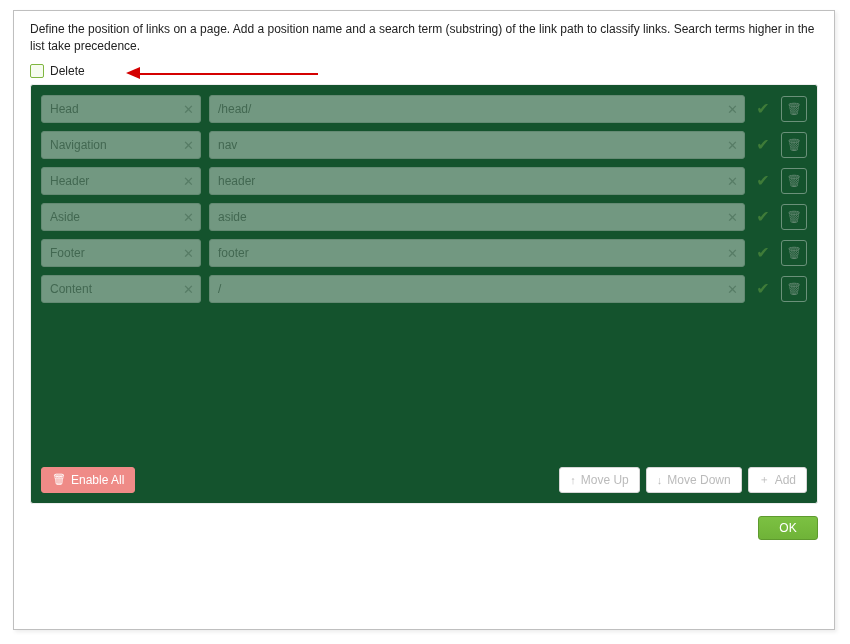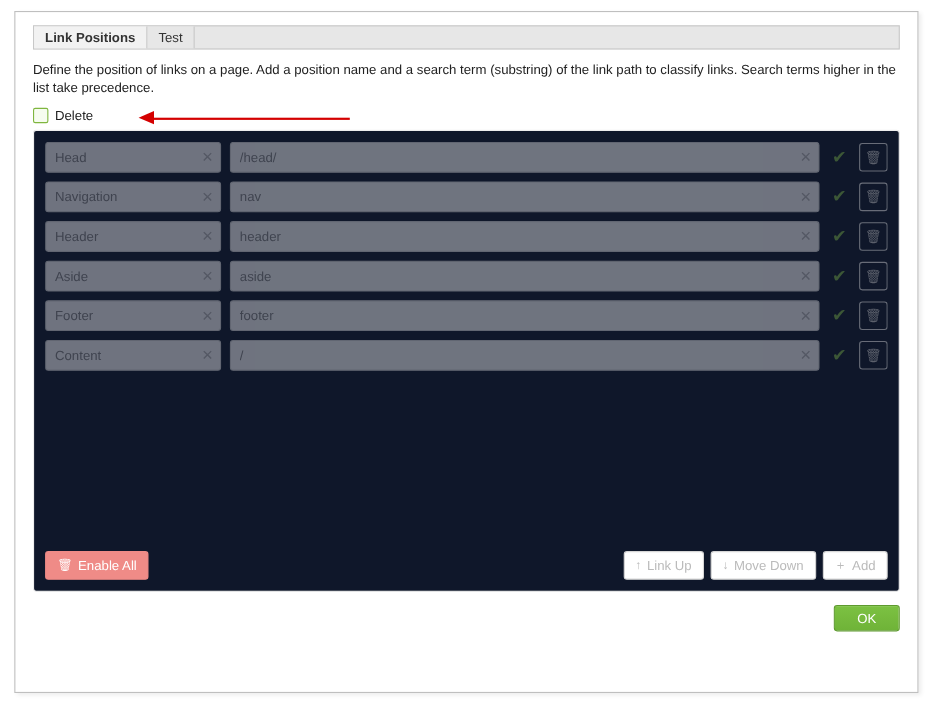--- a/index.html
+++ b/index.html
@@ -93,21 +93,21 @@
     border-bottom:6px solid transparent;
     border-right:14px solid #d40000;
   }
   
   .panel {
     border:1px solid #eee;
     border-radius:3px;
     padding:10px;
     height:420px;
     display:flex; flex-direction:column;
-    background:#0f172a;
+    background:#14532d;
   }
   .rows { flex:1; overflow:auto; }
   .row {
     display:flex; align-items:center; gap:8px;
     margin-bottom:8px;
     opacity:0.4;
   }
   .field {
     position:relative;
     border:1px solid #ddd;
@@ -175,28 +175,20 @@
   }
 </style>
 </head>
 <body>
 
 <div class="window">
 
 
   <div class="client">
 
-    <div class="tabbar">
-      <div class="tab active">
-        <span>Link Positions</span>
-      </div>
-      <div class="tab">
-        <span>Test</span>
-      </div>
-    </div>
 
     <div class="desc">Define the position of links on a page. Add a position name and a search term (substring) of the link path to classify links. Search terms higher in the list take precedence.</div>
 
     <div class="enable-row">
       <div class="checkbox"></div>
       <div class="enable-label">Delete</div>
       <div class="arrow-wrap">
         <div class="arrow-line"></div>
         <div class="arrow-head"></div>
       </div>
@@ -291,21 +283,21 @@
         </div>
 
       <div class="panel-toolbar">
         <div class="btn danger">
           <span class="ico">🗑</span>
           <span>Enable All</span>
         </div>
         <div class="spacer"></div>
         <div class="btn disabled">
           <span class="ico">↑</span>
-          <span>Link Up</span>
+          <span>Move Up</span>
         </div>
         <div class="btn disabled">
           <span class="ico">↓</span>
           <span>Move Down</span>
         </div>
         <div class="btn disabled">
           <span class="ico">＋</span>
           <span>Add</span>
         </div>
       </div>

